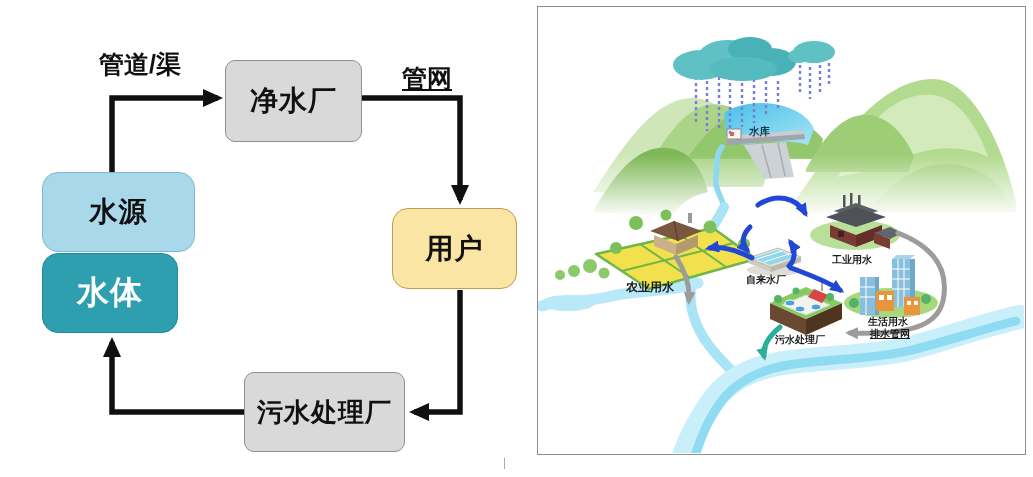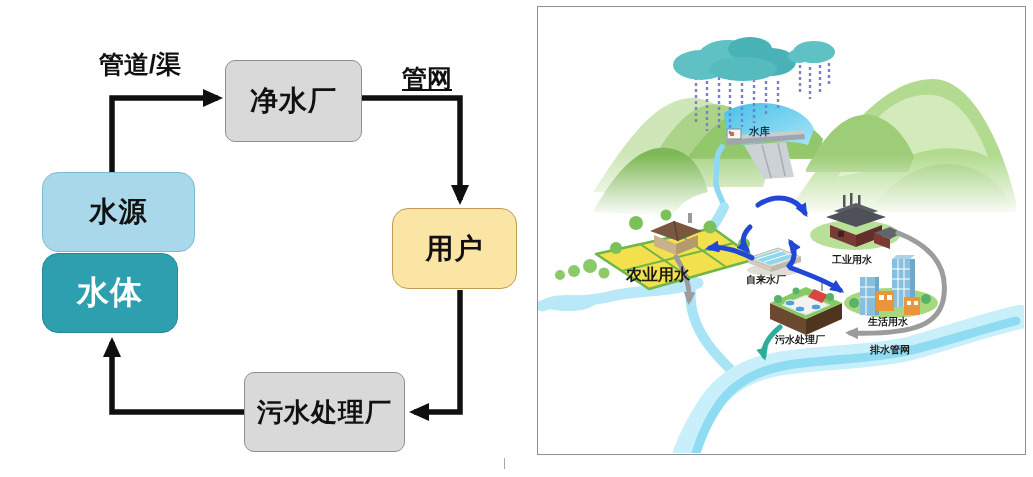--- a/index.html
+++ b/index.html
@@ -21,26 +21,26 @@
   .box-sewage{left:244px;top:372px;width:161px;height:80px;font-size:26px;border-radius:12px;}
   .edge-label{position:absolute;font-weight:bold;font-size:25px;color:#111;white-space:nowrap;margin-left:19px;}
   .lbl-pipe-channel{left:80px;top:48px;}
   .lbl-pipe-network{left:383px;top:62px;text-decoration:underline;}
   
   #panel{position:absolute;left:537px;top:6px;width:489px;height:449px;
          border:1.5px solid #8F8F8F;box-sizing:border-box;background:#fff;}
   #panel svg{position:absolute;left:0;top:0;}
   .ill-label{position:absolute;font-size:10px;font-weight:600;color:#1A1A1A;white-space:nowrap;}
   .il-reservoir{left:211px;top:118px;font-size:10.5px;color:#143C4C;}
-  .il-agri{left:88px;top:258px;font-size:16px;}
+  .il-agri{left:88px;top:272px;font-size:12px;}
   .il-tap{left:208px;top:266px;}
   .il-ind{left:294px;top:246px;}
   .il-dom{left:330px;top:308px;text-align:center;}
   .il-sew{left:237px;top:326px;}
-  .il-drain{left:332px;top:336px;}
+  .il-drain{left:332px;top:320px;text-decoration:underline;}
   #cursor-tick{position:absolute;left:504px;top:458px;width:1px;height:11px;background:#A8A8A8;}
 </style>
 </head>
 <body>
 
 <div id="stage">
 
   <div id="flow">
     <svg width="537" height="477" viewBox="0 0 537 477">
       <defs>

